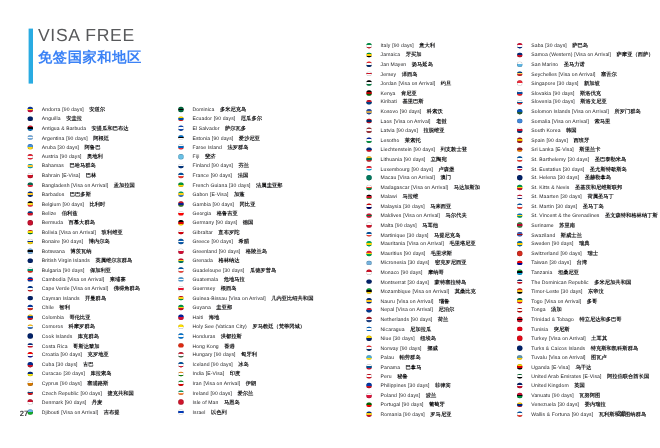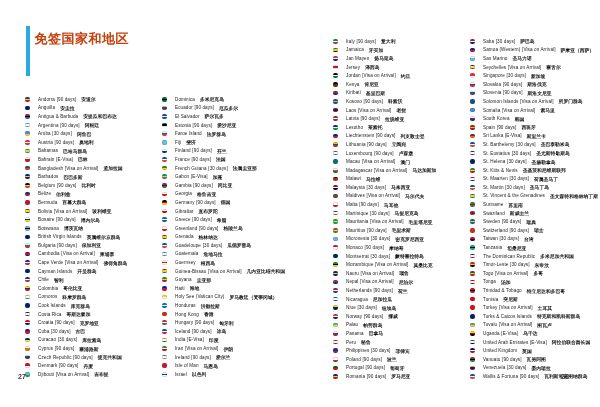--- a/index.html
+++ b/index.html
@@ -5,21 +5,21 @@
   html,body{margin:0;padding:0;}
   body{
     width:600px;height:407px;position:relative;background:#ffffff;
     font-family:"Liberation Sans","DejaVu Sans",sans-serif;
     -webkit-font-smoothing:antialiased;overflow:hidden;
   }
   .title-block{position:absolute;left:26px;top:26px;display:flex;}
   .accent-bar{width:3.5px;height:50px;background:#29abe2;margin-right:5px;}
   .titles{padding-top:0;}
   .t-en{font-size:16px;line-height:13px;color:#58595b;letter-spacing:0.6px;font-weight:400;}
-  .t-zh{font-size:13px;line-height:13px;color:#c2410c;font-weight:700;margin-top:6px;letter-spacing:0.5px;}
+  .t-zh{font-size:13px;line-height:13px;color:#3b82f6;font-weight:700;margin-top:6px;letter-spacing:0.5px;}
   .country-col{position:absolute;}
   .col-1{left:25px;top:95px;}
   .col-2{left:162px;top:95px;}
   .col-3{left:333px;top:37px;}
   .col-4{left:470px;top:37px;}
   .country-item{display:flex;align-items:center;height:8.6px;white-space:nowrap;}
   .flag{width:4.6px;height:4.6px;border-radius:50%;flex:0 0 4.6px;margin-right:8.4px;
         box-shadow:inset 0 0 0 0.4px rgba(0,0,0,0.28);}
   .cname{font-size:4.6px;color:#1c1c1e;letter-spacing:0.1px;}
   .cdays{font-size:4.6px;color:#1c1c1e;margin-left:1.6px;letter-spacing:0.1px;}
@@ -27,20 +27,21 @@
   .pagenum{position:absolute;font-size:7px;font-weight:700;color:#3c3c3e;}
   .pn-left{left:18px;top:373px;}
   .pn-right{left:561px;top:373px;}
 </style>
 </head>
 <body>
 
 <div class="title-block">
   <div class="accent-bar"></div>
   <div class="titles">
+    <div class="t-en">VISA FREE</div>
     <div class="t-zh">免签国家和地区</div>
   </div>
 </div>
 
 <div class="country-col col-1">
     <div class="country-item">
       <span class="flag" style="background: linear-gradient(rgb(16, 57, 163) 0%, rgb(16, 57, 163) 33%, rgb(254, 221, 0) 33%, rgb(254, 221, 0) 67%, rgb(208, 16, 58) 67%, rgb(208, 16, 58) 100%);"></span>
       <span class="cname">Andorra</span>
       <span class="cdays">[90 days]</span>
       <span class="czh">安道尔</span>

